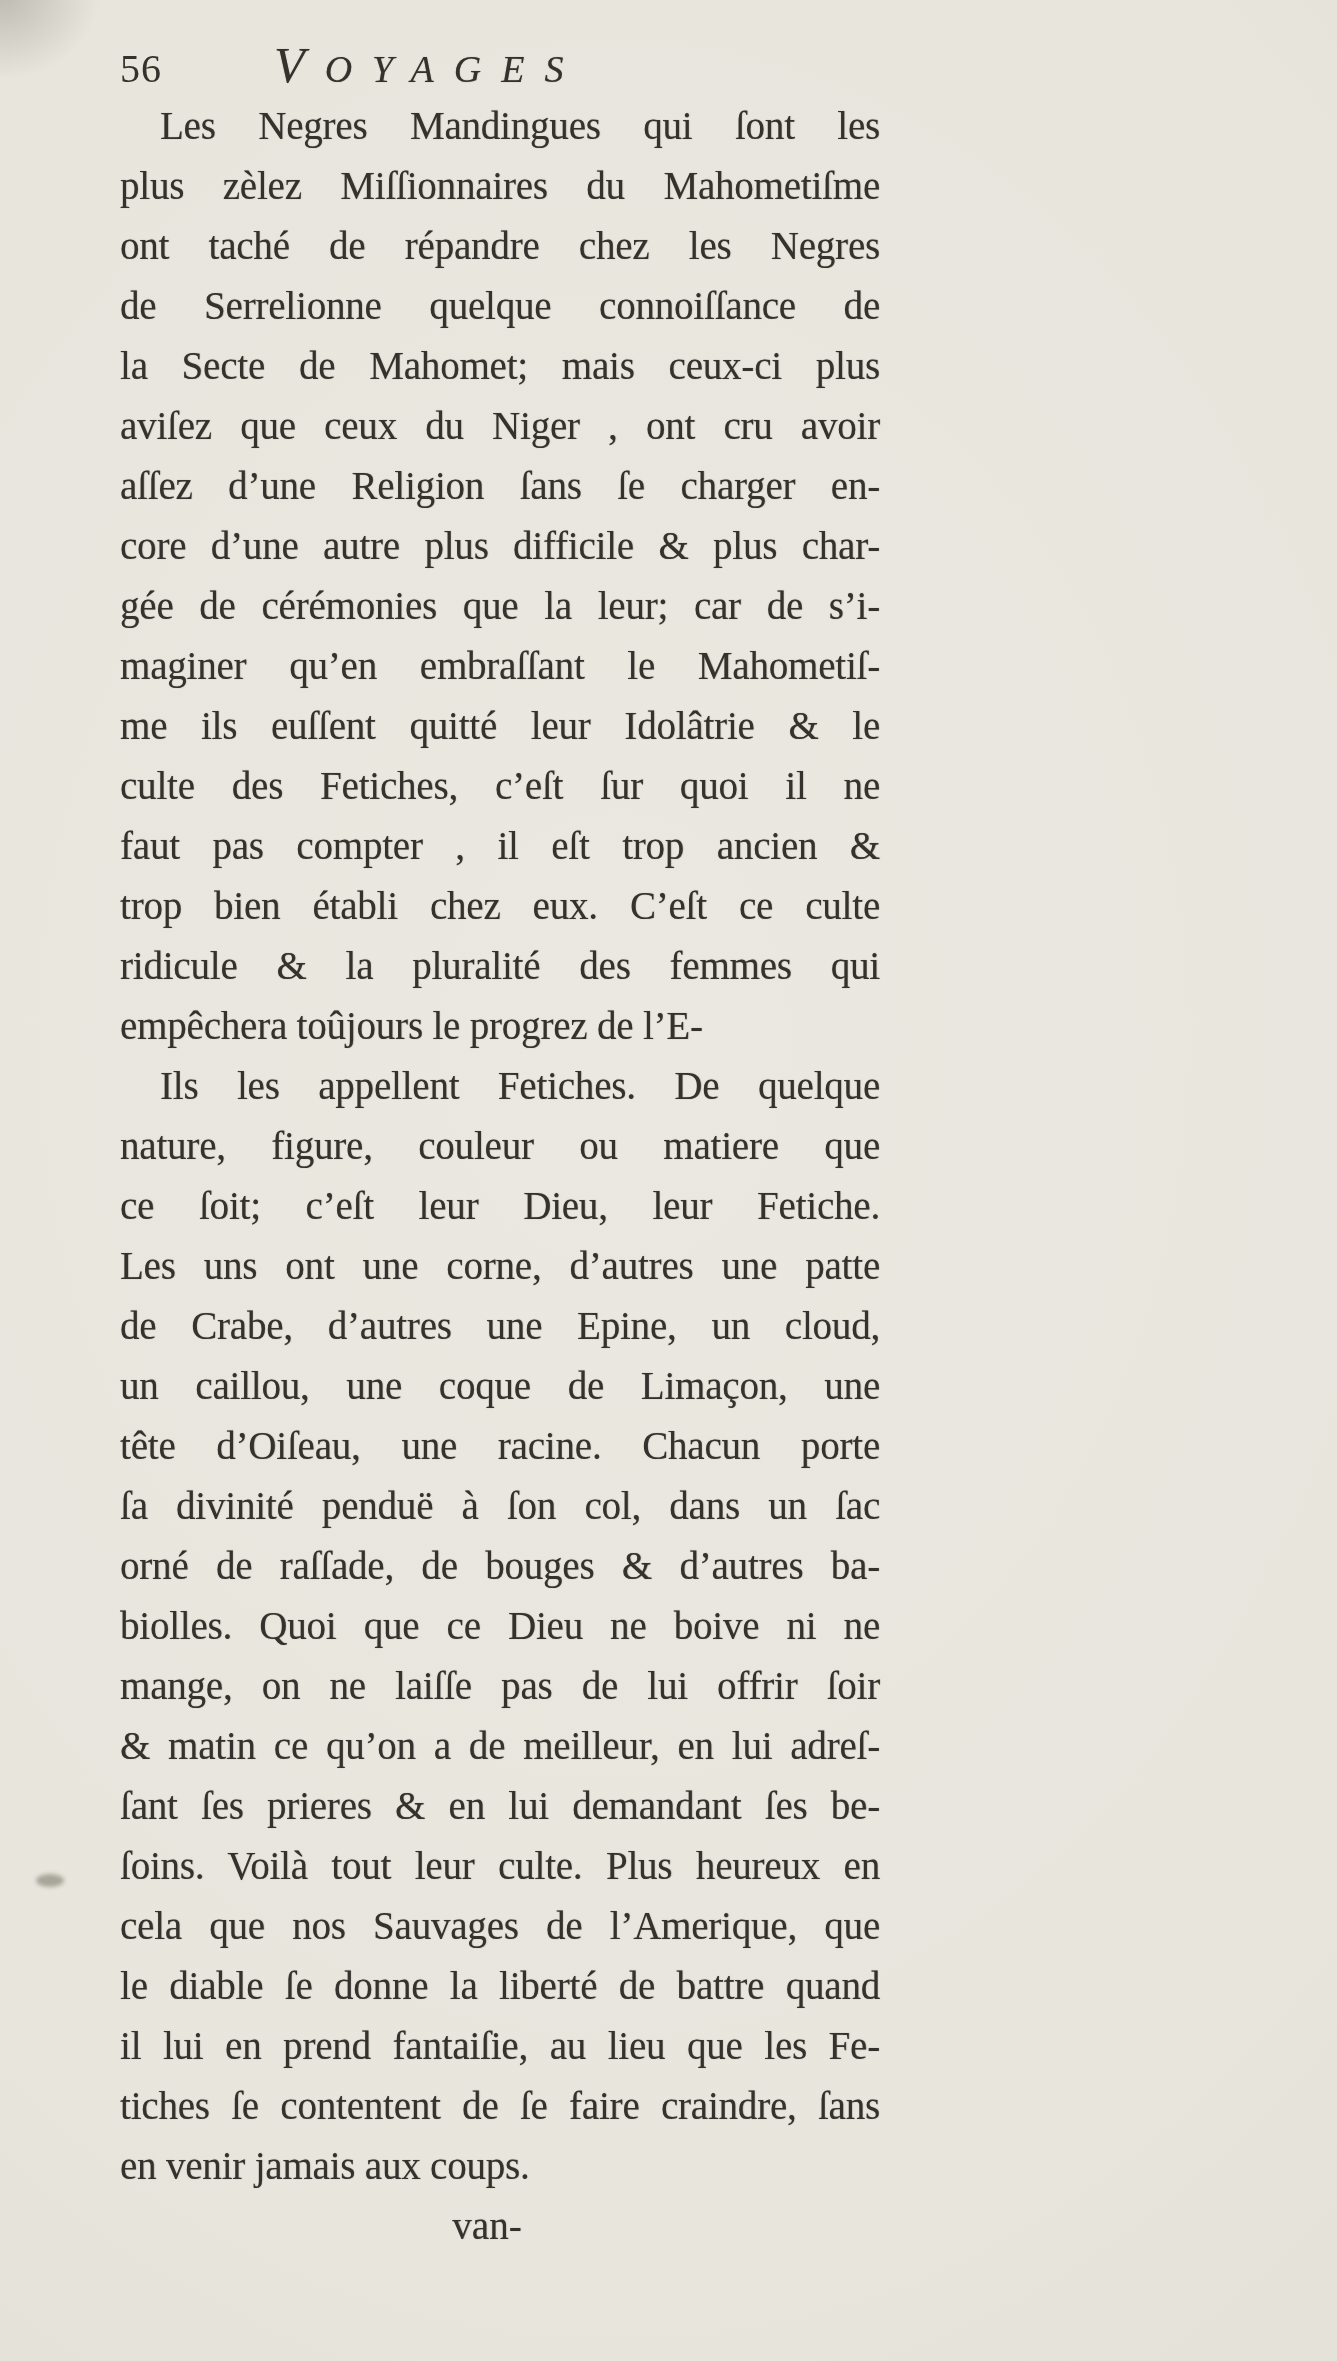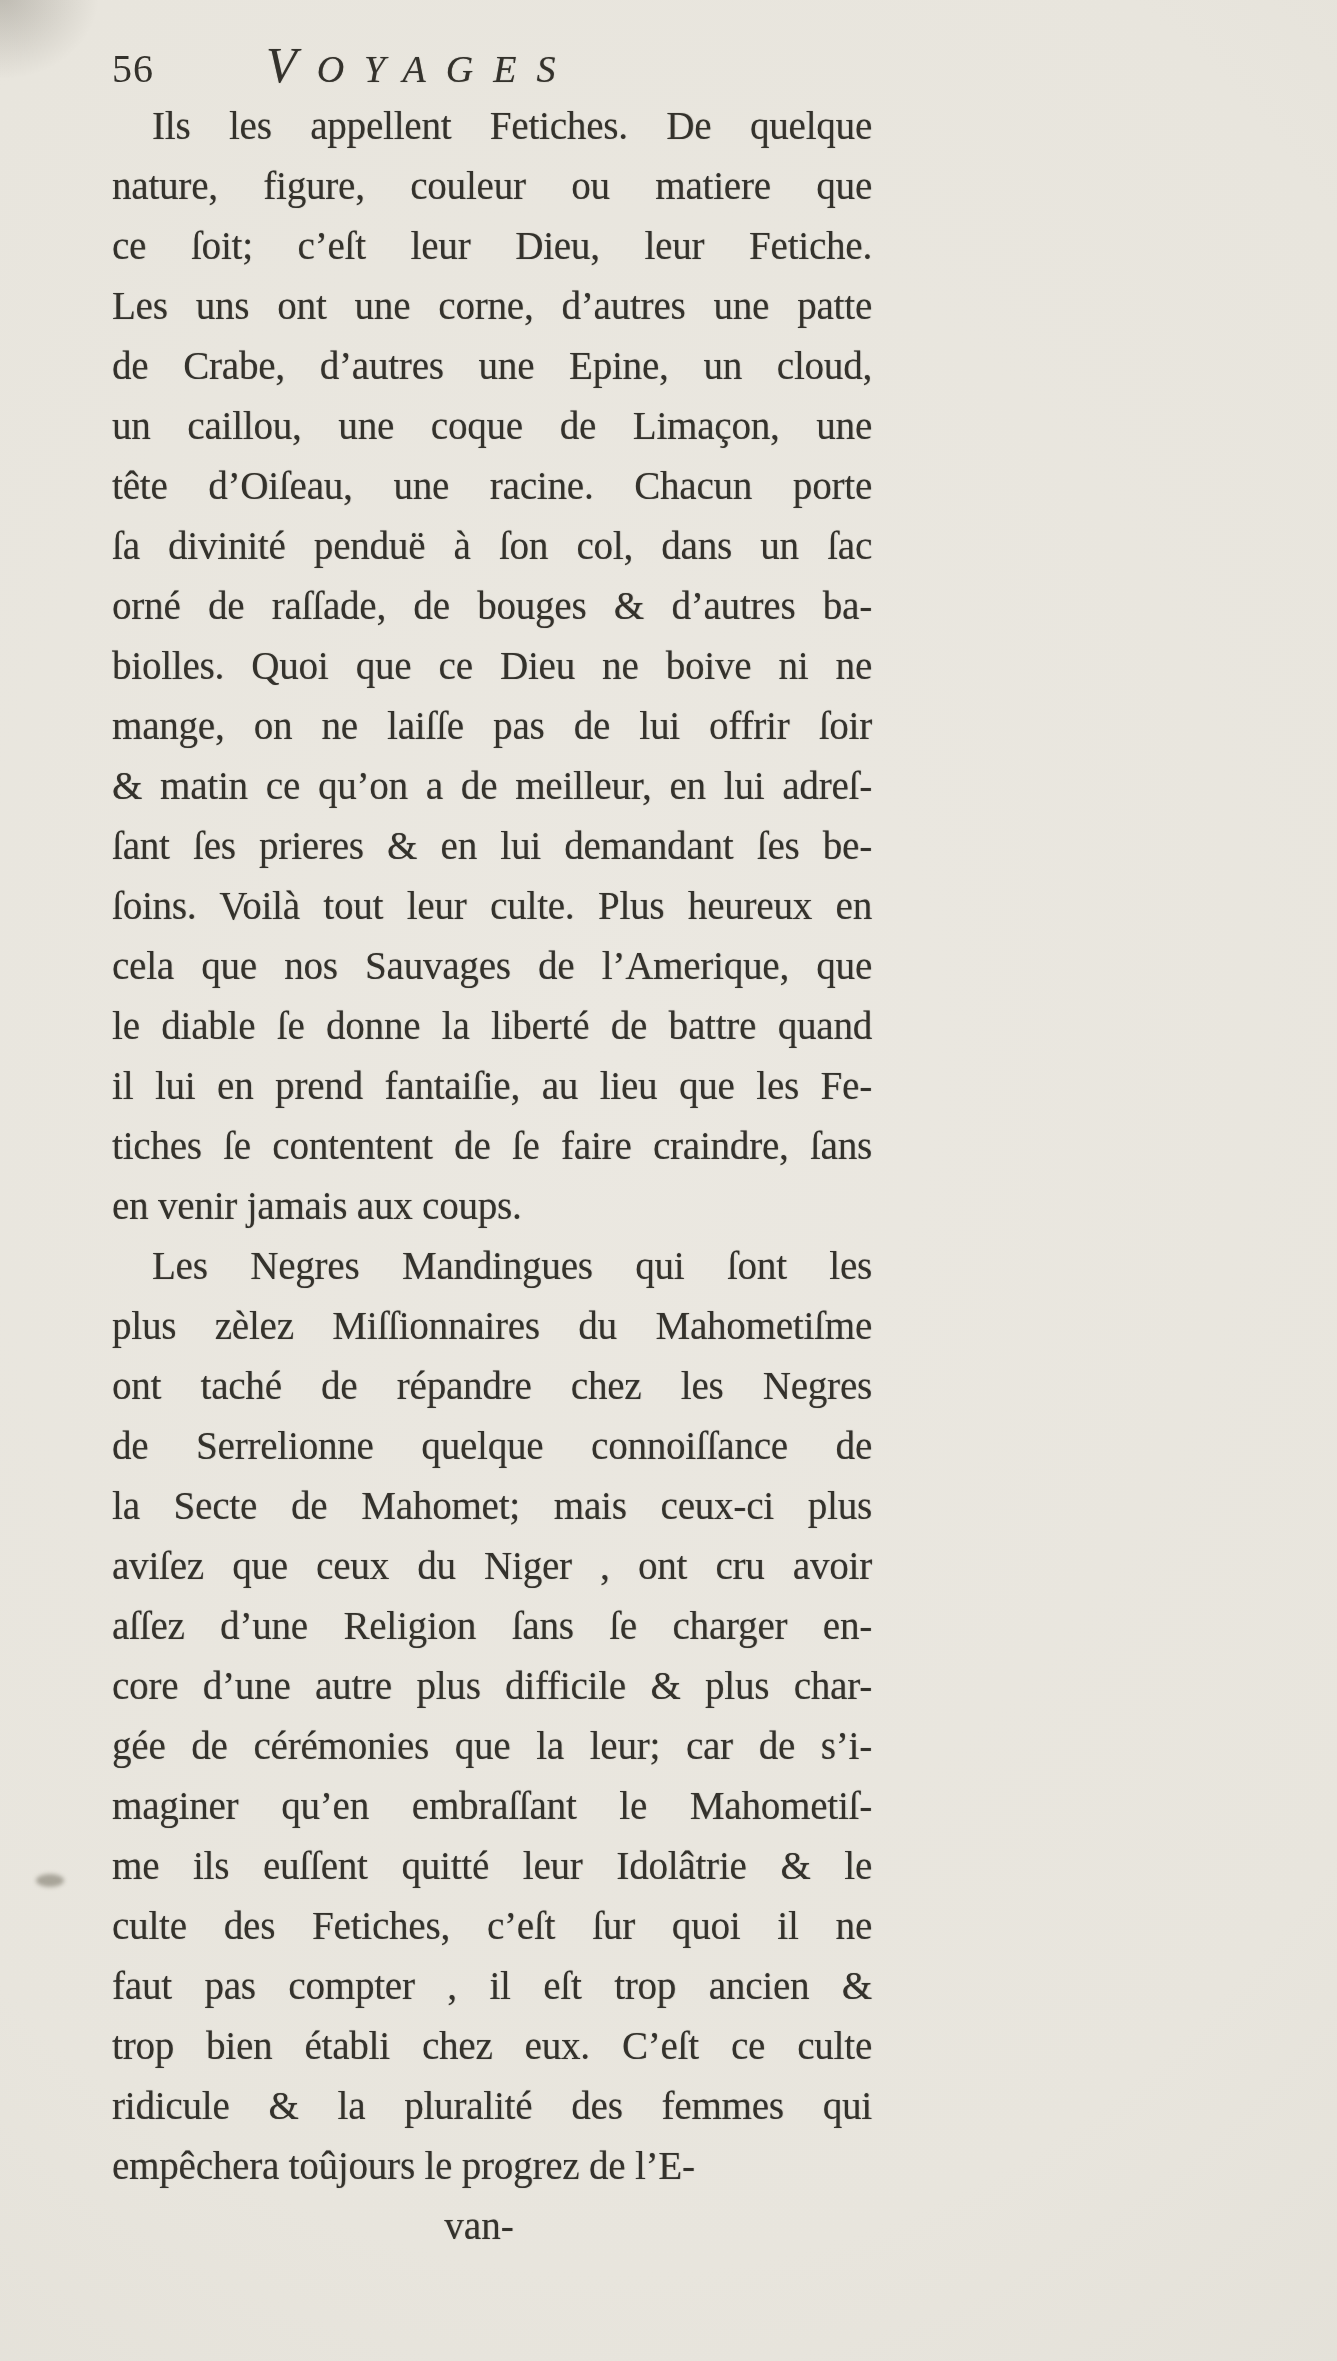--- a/index.html
+++ b/index.html
@@ -36,21 +36,21 @@
     position: absolute;
     left: -40px;
     top: -40px;
     width: 140px;
     height: 120px;
     background: radial-gradient(ellipse at 30% 30%, rgba(70,65,55,0.25), rgba(0,0,0,0) 70%);
   }
 
   .text-column {
     position: absolute;
-    left: 112px;
+    left: 120px;
     top: 36px;
     width: 760px;
   }
 
   .running-head {
     display: flex;
     align-items: baseline;
     height: 58px;
   }
   .page-number {
@@ -103,58 +103,58 @@
 
   <div class="text-column">
 
     <header class="running-head">
       <span class="page-number">56</span>
       <span class="running-title">VOYAGES</span>
     </header>
 
     <main class="text-block">
         <div class="paragraph">
+          <div class="line first">Les Negres Mandingues qui ſont les</div>
+          <div class="line">plus zèlez Miſſionnaires du Mahometiſme</div>
+          <div class="line">ont taché de répandre chez les Negres</div>
+          <div class="line">de Serrelionne quelque connoiſſance de</div>
+          <div class="line">la Secte de Mahomet; mais ceux-ci plus</div>
+          <div class="line">aviſez que ceux du Niger , ont cru avoir</div>
+          <div class="line">aſſez d’une Religion ſans ſe charger en-</div>
+          <div class="line">core d’une autre plus difficile &amp; plus char-</div>
+          <div class="line">gée de cérémonies que la leur; car de s’i-</div>
+          <div class="line">maginer qu’en embraſſant le Mahometiſ-</div>
+          <div class="line">me ils euſſent quitté leur Idolâtrie &amp; le</div>
+          <div class="line">culte des Fetiches, c’eſt ſur quoi il ne</div>
+          <div class="line">faut pas compter , il eſt trop ancien &amp;</div>
+          <div class="line">trop bien établi chez eux. C’eſt ce culte</div>
+          <div class="line">ridicule &amp; la pluralité des femmes qui</div>
+          <div class="line last">empêchera toûjours le progrez de l’E-</div>
+        </div>
+        <div class="paragraph">
           <div class="line first">Ils les appellent Fetiches. De quelque</div>
           <div class="line">nature, figure, couleur ou matiere que</div>
           <div class="line">ce ſoit; c’eſt leur Dieu, leur Fetiche.</div>
           <div class="line">Les uns ont une corne, d’autres une patte</div>
           <div class="line">de Crabe, d’autres une Epine, un cloud,</div>
           <div class="line">un caillou, une coque de Limaçon, une</div>
           <div class="line">tête d’Oiſeau, une racine. Chacun porte</div>
           <div class="line">ſa divinité penduë à ſon col, dans un ſac</div>
           <div class="line">orné de raſſade, de bouges &amp; d’autres ba-</div>
           <div class="line">biolles. Quoi que ce Dieu ne boive ni ne</div>
           <div class="line">mange, on ne laiſſe pas de lui offrir ſoir</div>
           <div class="line">&amp; matin ce qu’on a de meilleur, en lui adreſ-</div>
           <div class="line">ſant ſes prieres &amp; en lui demandant ſes be-</div>
           <div class="line">ſoins. Voilà tout leur culte. Plus heureux en</div>
           <div class="line">cela que nos Sauvages de l’Amerique, que</div>
           <div class="line">le diable ſe donne la liberté de battre quand</div>
           <div class="line">il lui en prend fantaiſie, au lieu que les Fe-</div>
           <div class="line">tiches ſe contentent de ſe faire craindre, ſans</div>
           <div class="line last">en venir jamais aux coups.</div>
         </div>
-        <div class="paragraph">
-          <div class="line first">Les Negres Mandingues qui ſont les</div>
-          <div class="line">plus zèlez Miſſionnaires du Mahometiſme</div>
-          <div class="line">ont taché de répandre chez les Negres</div>
-          <div class="line">de Serrelionne quelque connoiſſance de</div>
-          <div class="line">la Secte de Mahomet; mais ceux-ci plus</div>
-          <div class="line">aviſez que ceux du Niger , ont cru avoir</div>
-          <div class="line">aſſez d’une Religion ſans ſe charger en-</div>
-          <div class="line">core d’une autre plus difficile &amp; plus char-</div>
-          <div class="line">gée de cérémonies que la leur; car de s’i-</div>
-          <div class="line">maginer qu’en embraſſant le Mahometiſ-</div>
-          <div class="line">me ils euſſent quitté leur Idolâtrie &amp; le</div>
-          <div class="line">culte des Fetiches, c’eſt ſur quoi il ne</div>
-          <div class="line">faut pas compter , il eſt trop ancien &amp;</div>
-          <div class="line">trop bien établi chez eux. C’eſt ce culte</div>
-          <div class="line">ridicule &amp; la pluralité des femmes qui</div>
-          <div class="line last">empêchera toûjours le progrez de l’E-</div>
-        </div>
       </main>
 
     <div class="catchword-row">
       <span class="catchword">van-</span>
     </div>
 
   </div>
 </div>
 
 </body></html>

